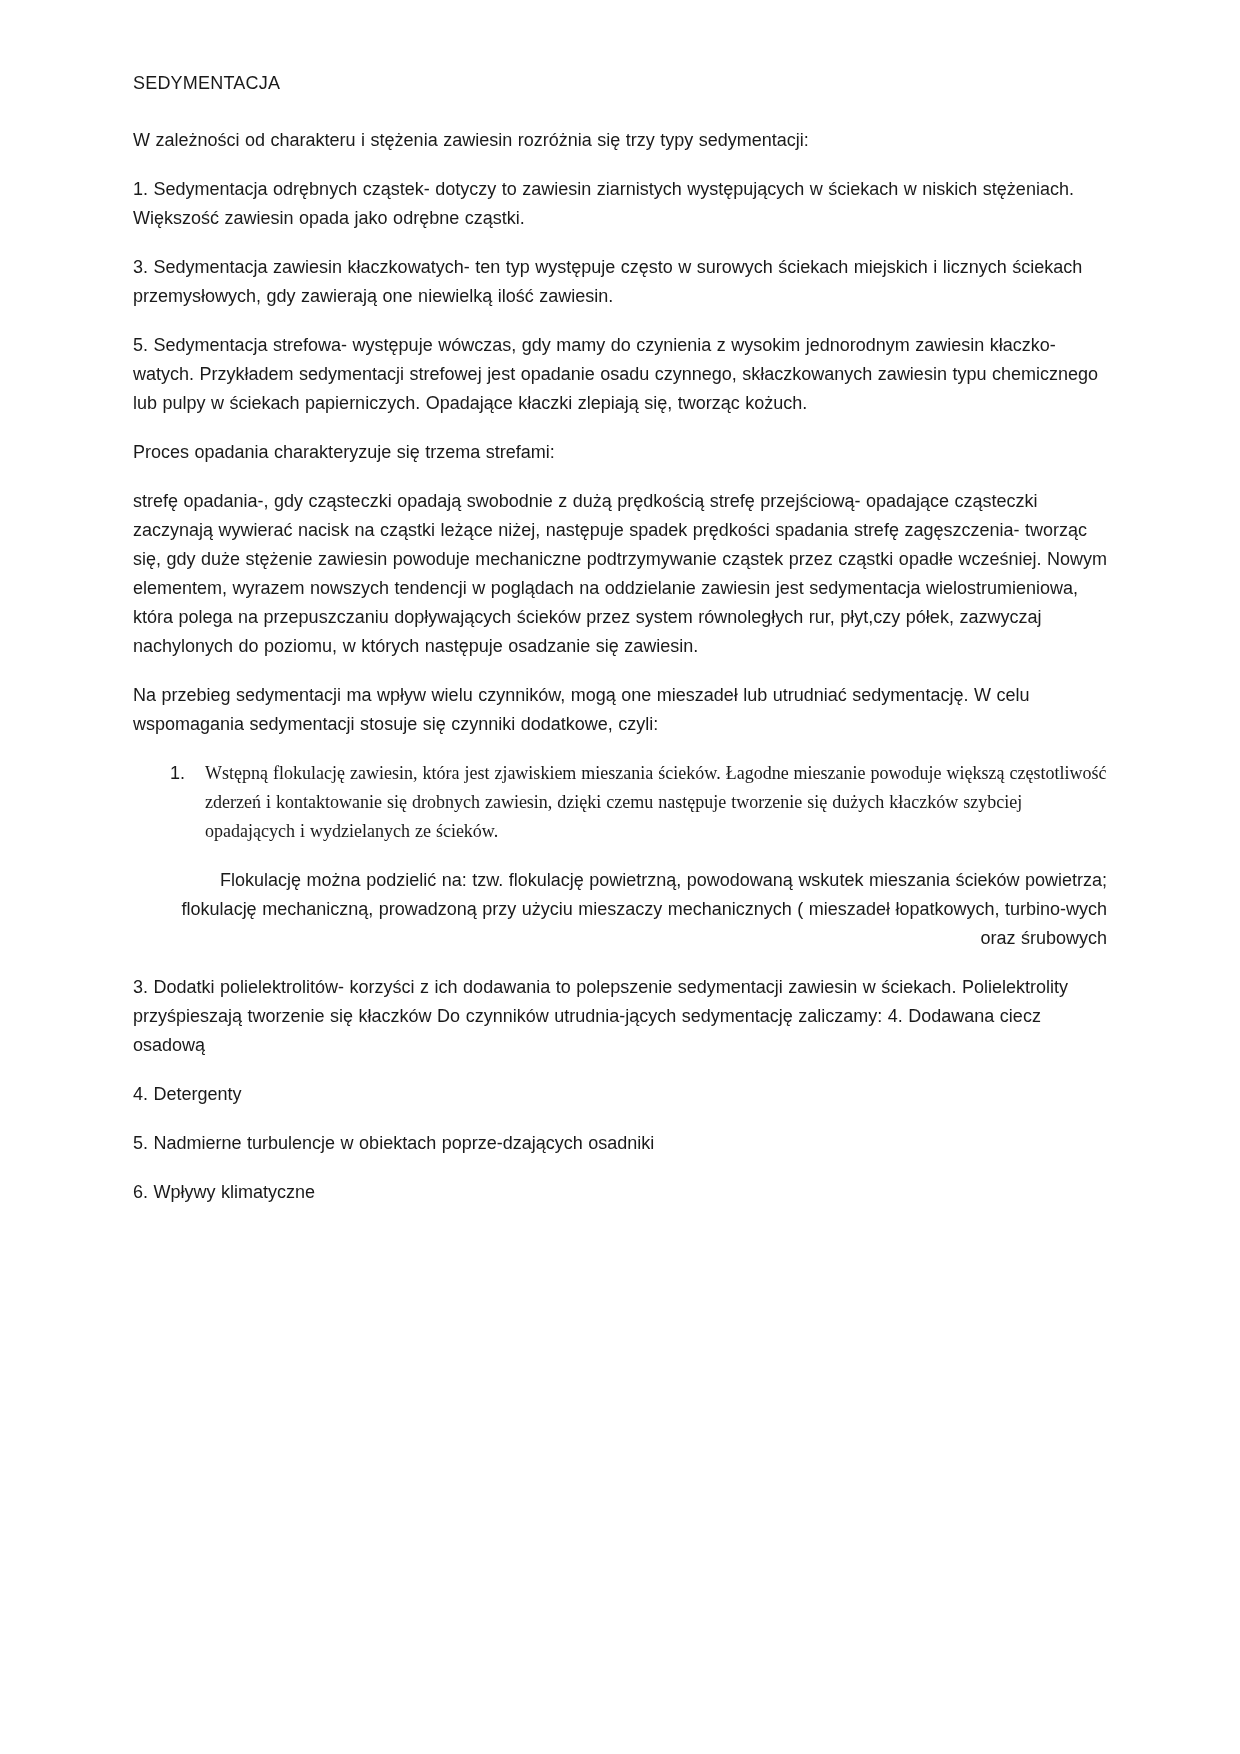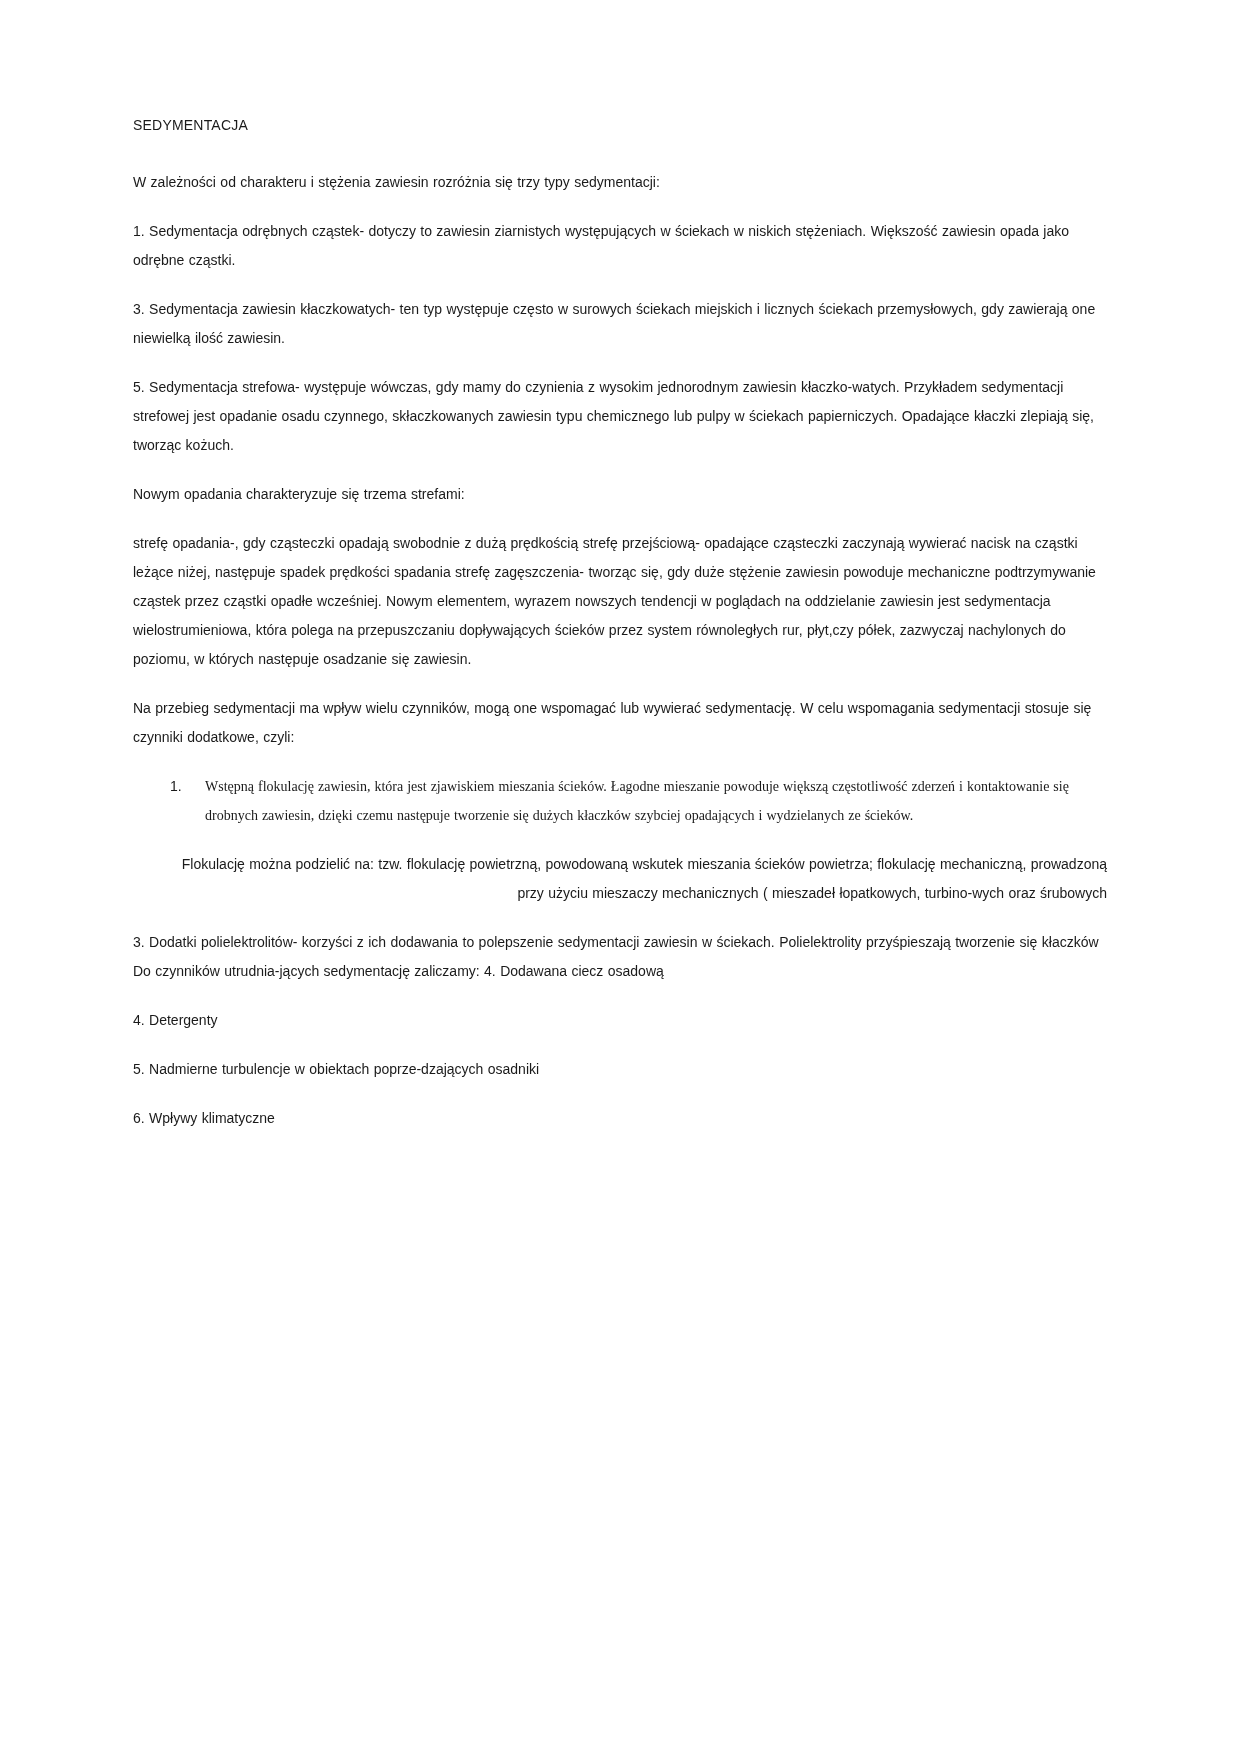--- a/index.html
+++ b/index.html
@@ -6,23 +6,23 @@
     margin: 0;
     padding: 0;
     background: #ffffff;
   }
   .page {
     position: relative;
     width: 1240px;
     height: 1754px;
     box-sizing: border-box;
     background: #ffffff;
-    padding: 111px 133px 40px 133px;
+    padding: 69px 133px 40px 133px;
     font-family: "Liberation Sans", "DejaVu Sans", sans-serif;
-    font-size: 14px;
+    font-size: 18px;
     line-height: 29px;
     color: #1a1a1a;
     overflow: hidden;
   }
   .para {
     margin: 0 0 20px 0;
     padding: 0;
     text-align: left;
     word-spacing: 0.5px;
   }
@@ -56,25 +56,25 @@
   <p class="para title">SEDYMENTACJA</p>
 
   <p class="para">W zależności od charakteru i stężenia zawiesin rozróżnia się trzy typy sedymentacji:</p>
 
   <p class="para">1. Sedymentacja odrębnych cząstek- dotyczy to zawiesin ziarnistych występujących w ściekach w niskich stężeniach. Większość zawiesin opada jako odrębne cząstki.</p>
 
   <p class="para">3. Sedymentacja zawiesin kłaczkowatych- ten typ występuje często w surowych ściekach miejskich i licznych ściekach przemysłowych, gdy zawierają one niewielką ilość zawiesin.</p>
 
   <p class="para">5. Sedymentacja strefowa- występuje wówczas, gdy mamy do czynienia z wysokim jednorodnym zawiesin kłaczko-watych. Przykładem sedymentacji strefowej jest opadanie osadu czynnego, skłaczkowanych zawiesin typu chemicznego lub pulpy w ściekach papierniczych. Opadające kłaczki zlepiają się, tworząc kożuch.</p>
 
-  <p class="para">Nowym opadania charakteryzuje się trzema strefami:</p>
+  <p class="para">Proces opadania charakteryzuje się trzema strefami:</p>
 
   <p class="para">strefę opadania-, gdy cząsteczki opadają swobodnie z dużą prędkością strefę przejściową- opadające cząsteczki zaczynają wywierać nacisk na cząstki leżące niżej, następuje spadek prędkości spadania strefę zagęszczenia- tworząc się, gdy duże stężenie zawiesin powoduje mechaniczne podtrzymywanie cząstek przez cząstki opadłe wcześniej. Nowym elementem, wyrazem nowszych tendencji w poglądach na oddzielanie zawiesin jest sedymentacja wielostrumieniowa, która polega na przepuszczaniu dopływających ścieków przez system równoległych rur, płyt,czy półek, zazwyczaj nachylonych do poziomu, w których następuje osadzanie się zawiesin.</p>
 
-  <p class="para">Na przebieg sedymentacji ma wpływ wielu czynników, mogą one wspomagać lub wywierać sedymentację. W celu wspomagania sedymentacji stosuje się czynniki dodatkowe, czyli:</p>
+  <p class="para">Na przebieg sedymentacji ma wpływ wielu czynników, mogą one mieszadeł lub utrudniać sedymentację. W celu wspomagania sedymentacji stosuje się czynniki dodatkowe, czyli:</p>
 
   <div class="para list-item">
     <span class="list-num">1.</span>
     <span class="list-text">Wstępną flokulację zawiesin, która jest zjawiskiem mieszania ścieków. Łagodne mieszanie powoduje większą częstotliwość zderzeń i kontaktowanie się drobnych zawiesin, dzięki czemu następuje tworzenie się dużych kłaczków szybciej opadających i wydzielanych ze ścieków.</span>
   </div>
 
   <p class="para indent">Flokulację można podzielić na: tzw. flokulację powietrzną, powodowaną wskutek mieszania ścieków powietrza; flokulację mechaniczną, prowadzoną przy użyciu mieszaczy mechanicznych ( mieszadeł łopatkowych, turbino-wych oraz śrubowych</p>
 
 
   <p class="para">3. Dodatki polielektrolitów- korzyści z ich dodawania to polepszenie sedymentacji zawiesin w ściekach. Polielektrolity przyśpieszają tworzenie się kłaczków Do czynników utrudnia-jących sedymentację zaliczamy: 4. Dodawana ciecz osadową</p>

